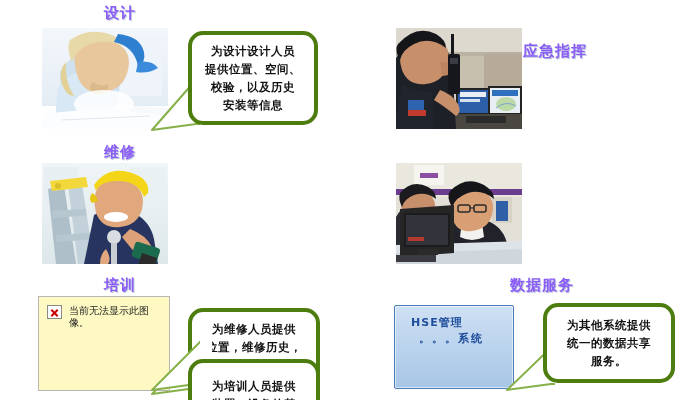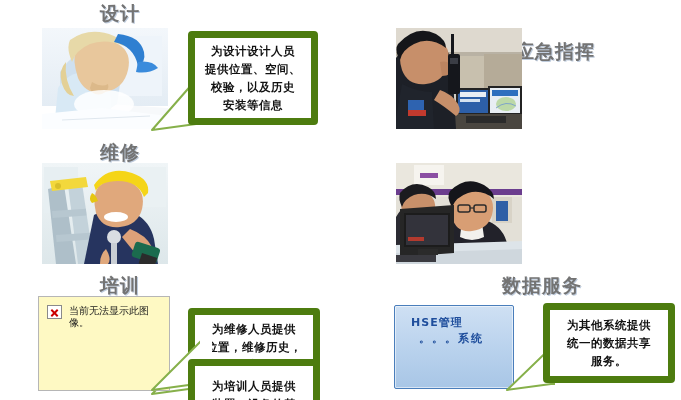--- a/index.html
+++ b/index.html
@@ -28,23 +28,23 @@
   .cell.c0 { left: 0px; }
   .cell.c1 { left: 341px; }
 
   
   .sec-title {
     position: absolute;
     top: 2px;
     left: 0;
     width: 240px;
     text-align: center;
-    font-size: 19px;
+    font-size: 15px;
     font-weight: bold;
-    color: #737373;
+    color: #8b5cf6;
     letter-spacing: 1px;
     text-shadow: 1px 1px 0 rgba(180,195,215,0.85);
     line-height: 22px;
     white-space: nowrap;
   }
 
   
   .photo {
     position: absolute;
     top: 28px;
@@ -124,22 +124,22 @@
     letter-spacing: 1px;
     white-space: nowrap;
   }
   .svc-line.dots { padding-left: 8px; letter-spacing: 2px; }
 
   
   .callout {
     position: absolute;
     box-sizing: border-box;
     background: #ffffff;
-    border: 7px solid #4d7c0f;
-    border-radius: 4px;
+    border: 4px solid #4d7c0f;
+    border-radius: 15px;
     display: flex;
     align-items: center;
     justify-content: center;
   }
   .callout-text {
     font-size: 11.5px;
     font-weight: bold;
     color: #111111;
     line-height: 18px;
     text-align: center;

